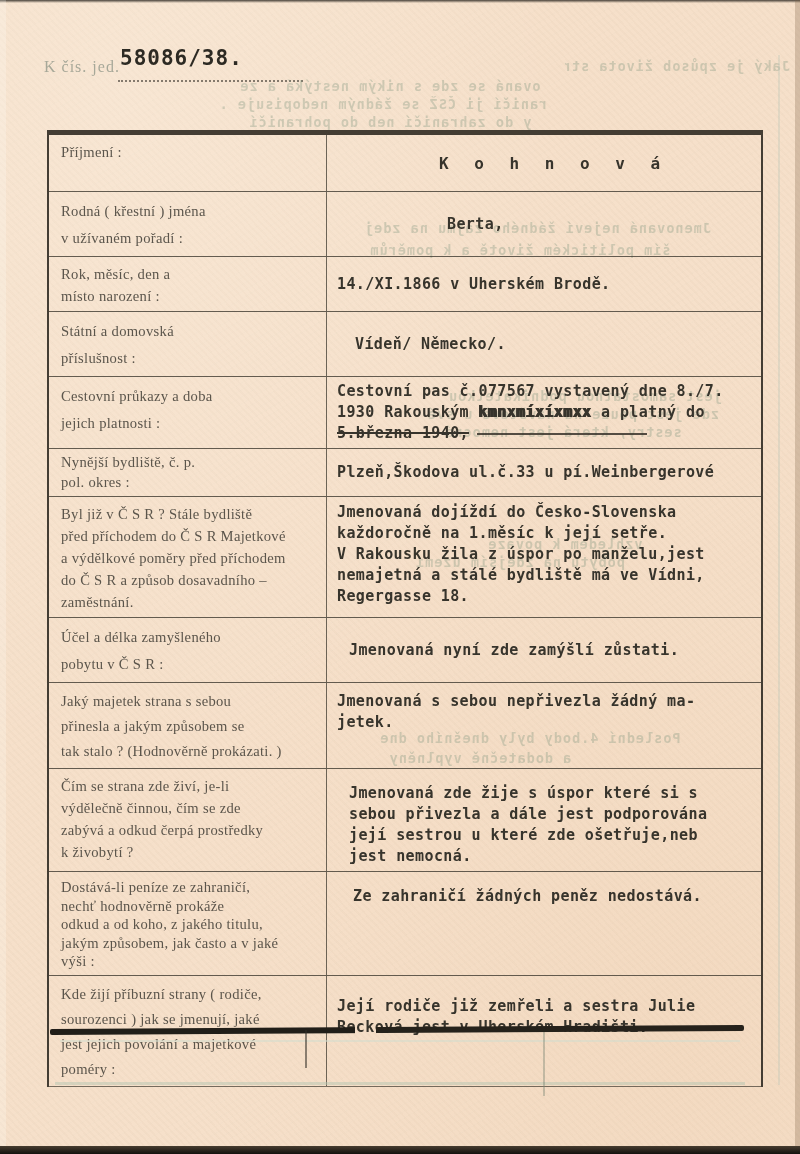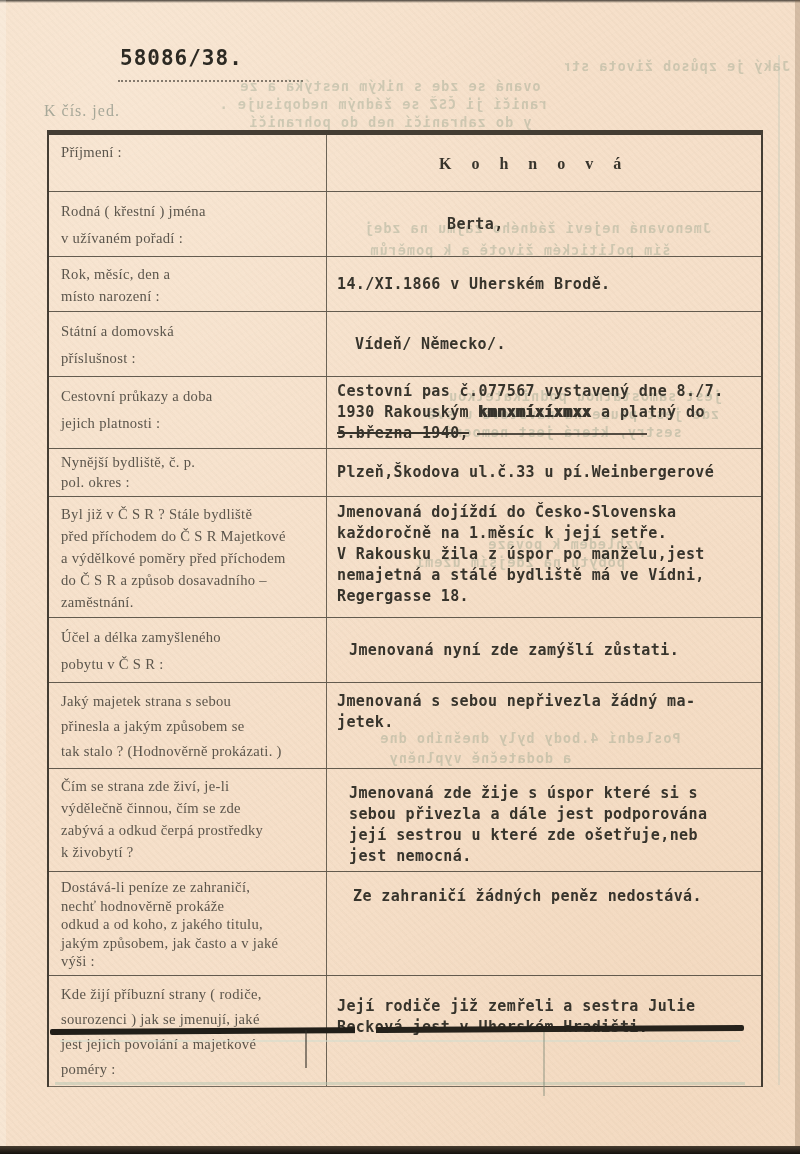--- a/index.html
+++ b/index.html
@@ -14,21 +14,21 @@
     font-family:"Liberation Serif", serif;
   }
   
   .edge-top{position:absolute;top:0;left:0;right:0;height:3px;background:linear-gradient(to bottom,#1d1a15,rgba(29,26,21,0));opacity:.8;}
   .edge-bottom{position:absolute;bottom:0;left:0;right:0;height:8px;background:linear-gradient(to top,#14110d,#473c2f);}
   .edge-right{position:absolute;top:0;bottom:0;right:0;width:5px;background:rgba(125,96,68,0.28);}
   .edge-left{position:absolute;top:0;bottom:0;left:0;width:6px;background:rgba(255,255,252,0.22);}
 
   
   .header{position:absolute;top:44px;left:40px;width:420px;}
-  .ref-label{position:absolute;top:14px;left:4px;font-size:16px;color:#8d9486;opacity:.75;letter-spacing:1px;margin-top:44px;}
+  .ref-label{position:absolute;top:14px;left:4px;font-size:16px;color:#8d9486;opacity:.75;letter-spacing:1px;}
   .ref-number{position:absolute;top:2px;left:80px;font-family:"DejaVu Sans Mono",monospace;font-weight:bold;font-size:21px;color:#2d2a23;letter-spacing:1px;}
   .ref-underline{position:absolute;top:36px;left:78px;width:185px;border-bottom:2px dotted rgba(70,65,55,0.65);}
 
   
   .ghost{position:absolute;transform:scaleX(-1);font-family:"DejaVu Sans Mono",monospace;font-size:13.5px;font-weight:bold;color:#7e957e;opacity:.33;letter-spacing:1px;text-align:center;white-space:nowrap;overflow:hidden;}
   .gp0{top:58px;left:565px;width:225px;}
   .gp1{top:78px;left:160px;width:460px;}
   .gp2{top:96px;left:148px;width:470px;}
   .gp3{top:114px;left:180px;width:420px;}
   .gp4{top:220px;left:335px;width:405px;}
@@ -59,21 +59,21 @@
     color:#37342c;letter-spacing:.4px;white-space:pre-line;padding:4px 2px 4px 10px;
   }
   .v-top{justify-content:flex-start;}
   .loose2{line-height:27px;}
   .tight{line-height:18.5px;}
   .tight2{line-height:20px;padding-top:3px;}
   .loose{line-height:25px;}
   .rh1{min-height:56px;}.rh2{min-height:62px;justify-content:flex-end;}.rh3{min-height:48px;justify-content:space-between;}.rh4{min-height:56px;}
   .rh5{min-height:70px;}.rh6{min-height:44px;}.rh7{min-height:118px;}.rh8{min-height:62px;}
   .rh9{min-height:70px;}.rh10{min-height:95px;}.rh11{min-height:92px;}.rh12{min-height:100px;}
-  .pl-surname{padding-left:112px;font-size:16px;letter-spacing:8px;font-family:Liberation Serif, serif;}
+  .pl-surname{padding-left:112px;font-size:16px;letter-spacing:8px;}
   .pl-given{padding-left:120px;}
   .pl-cit{padding-left:28px;}
   .pl-purpose{padding-left:22px;}
   .pl-live{padding-left:22px;padding-top:14px;}
   .pl-money{padding-left:26px;padding-top:14px;}
   .pl-prop{padding-top:8px;}
   .pl-rel{padding-top:20px;}
   .pl-stay{padding-top:5px;}
   .pl-pass{padding-top:4px;}
   .v5line{white-space:pre;}

